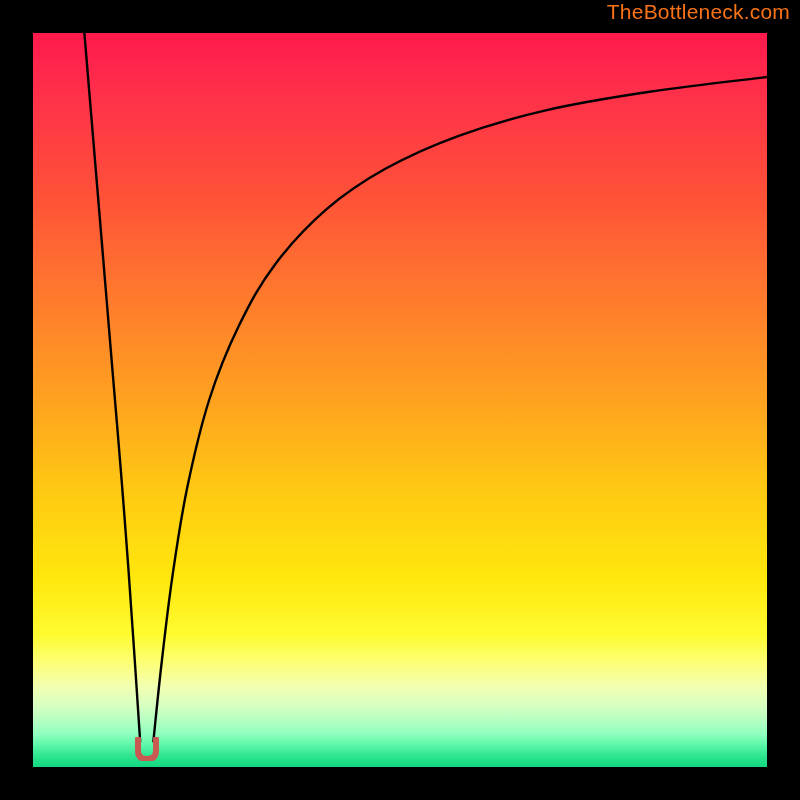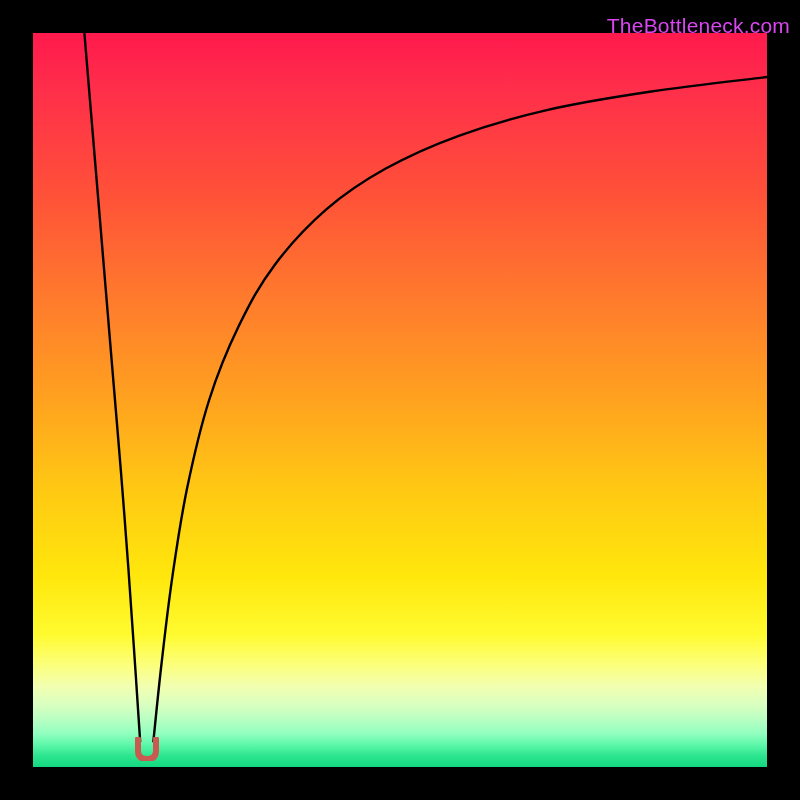--- a/index.html
+++ b/index.html
@@ -44,23 +44,23 @@
       #d9ffc0 91.5%,
       #b8ffc2 93.5%,
       #90ffbf 95.5%,
       #5cf7a8 97%,
       #2de58f 98.5%,
       #12d780 100%
     );
   }
   .watermark {
     position: absolute;
-    top: 14px;
+    top: 0;
     right: 10px;
-    color: #d946ef;
+    color: #f97316;
     font-size: 21px;
     font-weight: 500;
     letter-spacing: 0.2px;
     user-select: none;
   }
   svg.curves {
     position: absolute;
     left: 0; top: 0;
     width: 734px;
     height: 734px;

